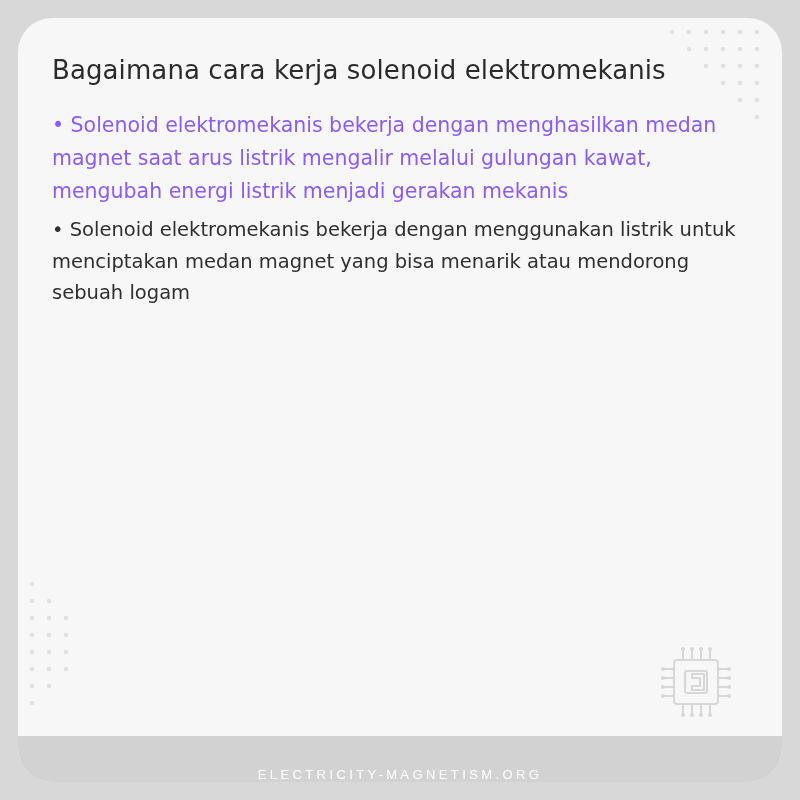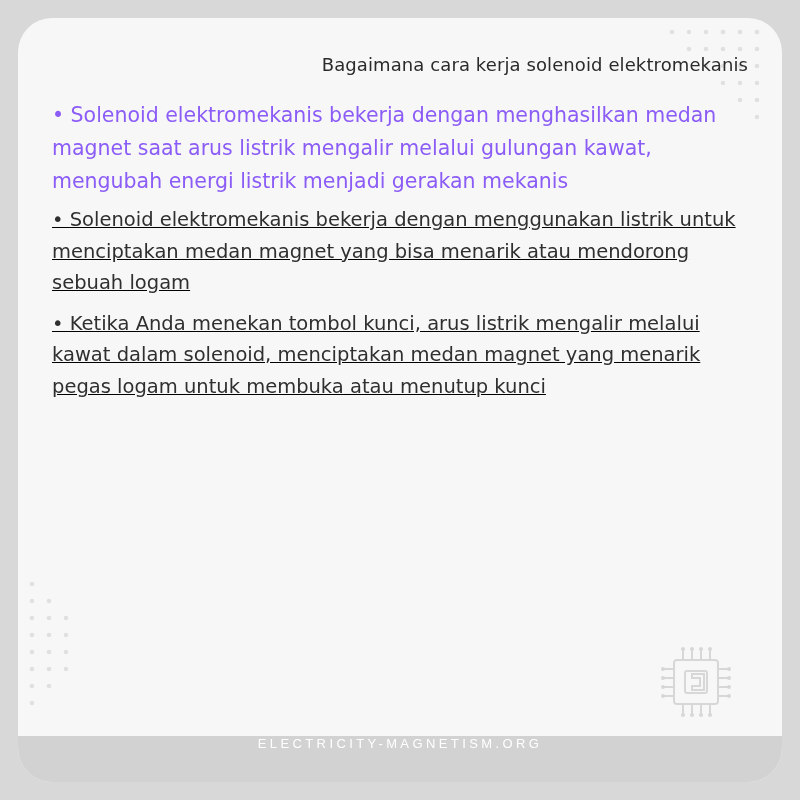--- a/index.html
+++ b/index.html
@@ -43,22 +43,22 @@
   }
   .content {
     position: absolute;
     left: 0;
     top: 0;
     width: 764px;
     padding: 30px 34px 0 34px;
     box-sizing: border-box;
   }
   .title {
-    text-align: right;
-    font-size: 18px;
+    text-align: left;
+    font-size: 26px;
     color: #2b2b2b;
     font-weight: 400;
     letter-spacing: 0.1px;
     margin: 6px 0 22px 0;
     line-height: 1.25;
   }
   .lead {
     font-size: 20.5px;
     color: #8b5cf6;
     line-height: 1.62;
@@ -69,21 +69,20 @@
     text-align: center;
     font-size: 27px;
     color: #2b2b2b;
     font-weight: 400;
     margin: 30px 0 26px 0;
   }
   .bullets {
     margin: 0;
     padding: 0;
     list-style: none;
-    text-decoration: underline;
   }
   .bullets li {
     font-size: 19.5px;
     color: #2f2f2f;
     line-height: 1.62;
     margin: 0 0 9px 0;
     font-weight: 400;
   }
   .chip {
     position: absolute;
@@ -94,21 +93,21 @@
     opacity: 0.5;
   }
   .footer {
     position: absolute;
     left: 0;
     right: 0;
     bottom: 0;
     height: 46px;
     background: #d2d2d2;
     display: flex;
-    align-items: flex-start;
+    align-items: flex-end;
     justify-content: center;
   }
   .footer-text {
     font-size: 13px;
     letter-spacing: 3.4px;
     color: #ffffff;
     font-family: "Liberation Sans", sans-serif;
   }
 </style>
 </head>
@@ -163,21 +162,20 @@
         <circle cx="25" cy="110" r="2.3"></circle>
       <circle cx="8" cy="127" r="2.3"></circle>
     </g>
   </svg>
 
   <div class="content">
     <h1 class="title">Bagaimana cara kerja solenoid elektromekanis</h1>
     <p class="lead">• Solenoid elektromekanis bekerja dengan menghasilkan medan magnet saat arus listrik mengalir melalui gulungan kawat, mengubah energi listrik menjadi gerakan mekanis</p>
     <ul class="bullets">
       <li>• Solenoid elektromekanis bekerja dengan menggunakan listrik untuk menciptakan medan magnet yang bisa menarik atau mendorong sebuah logam</li>
-      <li>• Ketika Anda menekan tombol kunci, arus listrik mengalir melalui kawat dalam solenoid, menciptakan medan magnet yang menarik pegas logam untuk membuka atau menutup kunci</li>
     </ul>
   </div>
 
   <svg class="chip" viewBox="0 0 84 84" xmlns="http://www.w3.org/2000/svg">
     <g fill="none" stroke="#b9b9b9" stroke-width="2">
       <rect x="20" y="20" width="44" height="44" rx="3"></rect>
       <rect x="31" y="31" width="22" height="22" rx="2"></rect>
       <path d="M38 38 h8 v8 h-8 v4 h12 v-16 h-12 z" stroke-width="2"></path>
       <line x1="29" y1="20" x2="29" y2="9"></line>
         <line x1="38" y1="20" x2="38" y2="9"></line>

